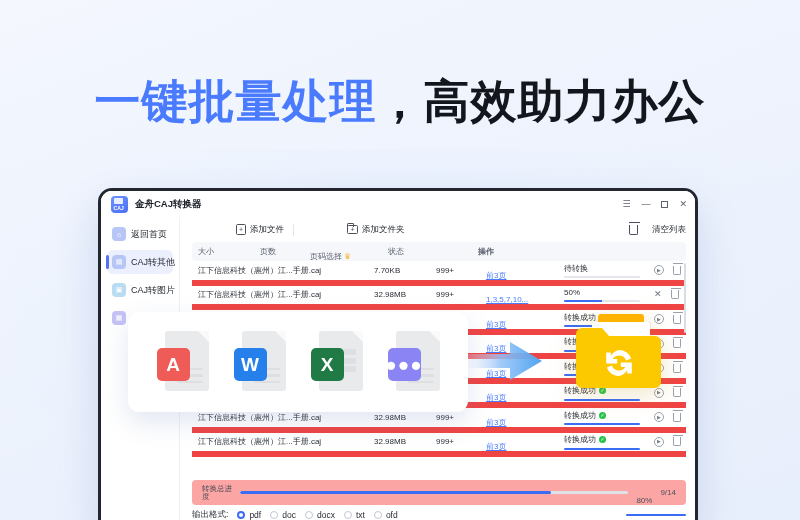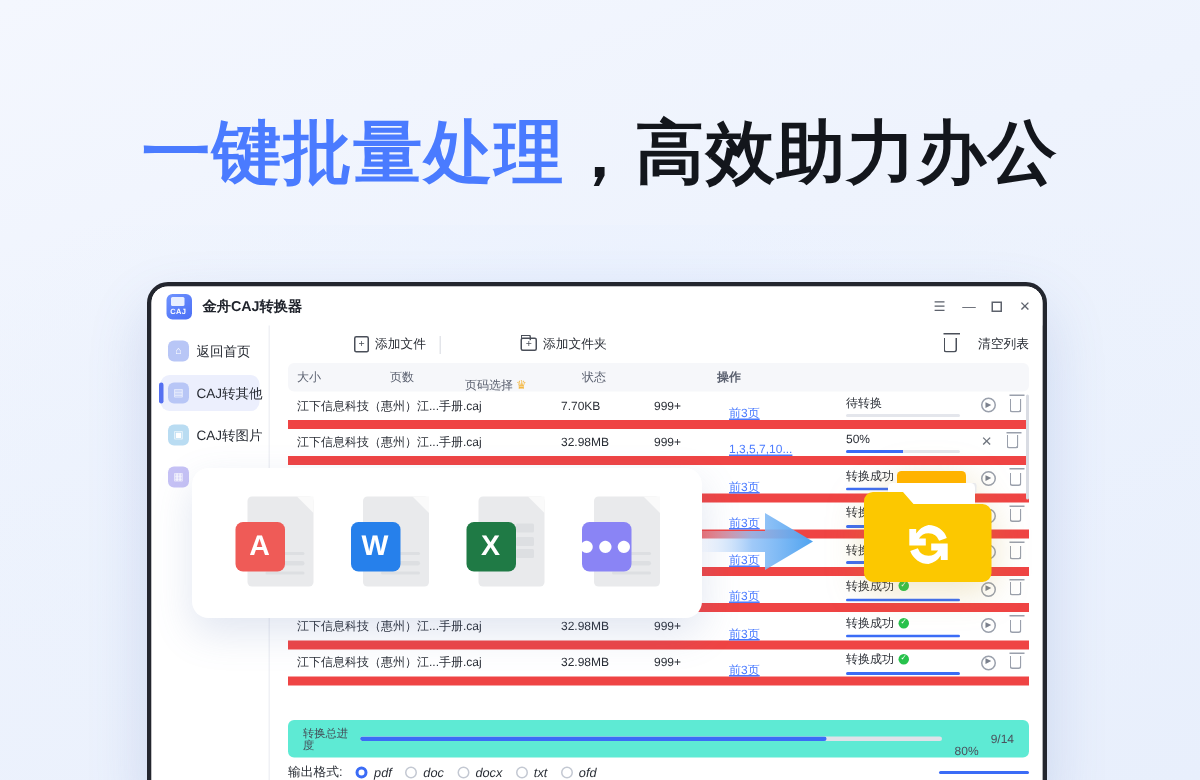--- a/index.html
+++ b/index.html
@@ -166,31 +166,31 @@
     content: ""; position: absolute; left: -1px; top: -2.5px; width: 10px; height: 1px; background: #9aa0ac;
   }
   .scrollbar {
     position: absolute; right: 0px; top: 2px; width: 2.5px; height: 70px;
     background: #d9dce3; border-radius: 2px;
   }
 
   
   .total-bar {
     flex: 0 0 23px; display: flex; align-items: center; gap: 8px;
-    background: #5eead4; margin: 0 9px 0 12px; border-radius: 4px; padding: 0 10px;
+    background: #fca5a5; margin: 0 9px 0 12px; border-radius: 4px; padding: 0 10px;
   }
   .total-lbl { font-size: 7.5px; color: #444a55; line-height: 1.05; width: 30px; flex: 0 0 30px; }
   .total-track { flex: 1; height: 3px; background: #dfe2e9; border-radius: 3px; overflow: hidden; }
   .total-track > i { display: block; height: 100%; background: #3b6cf6; border-radius: 3px; }
   .total-pct { font-size: 8px; color: #4b515c; flex: 0 0 auto; margin-top: 16px; }
   .total-cnt { font-size: 8px; color: #4b515c; flex: 0 0 auto; }
 
   .fmt-bar { flex: 0 0 20px; display: flex; align-items: center; gap: 9px; padding: 0 9px 0 12px; }
   .fmt-lbl { font-size: 8.5px; color: #2a2e36; }
-  .radio { display: flex; align-items: center; gap: 4px; cursor: pointer; font-style: italic; }
+  .radio { display: flex; align-items: center; gap: 4px; cursor: pointer; }
   .radio .dot {
     width: 8px; height: 8px; border-radius: 50%; border: 1px solid #c3c8d2; background: #fff;
   }
   .radio.on .dot { border: 2.5px solid #3b6cf6; }
   .radio .rl { font-size: 8.5px; color: #2a2e36; }
   .fmt-right { margin-left: auto; width: 60px; height: 2px; background: #3b6cf6; border-radius: 2px; }
 
   
   .fcard {
     position: absolute; left: 128px; top: 312px; width: 340px; height: 100px;

